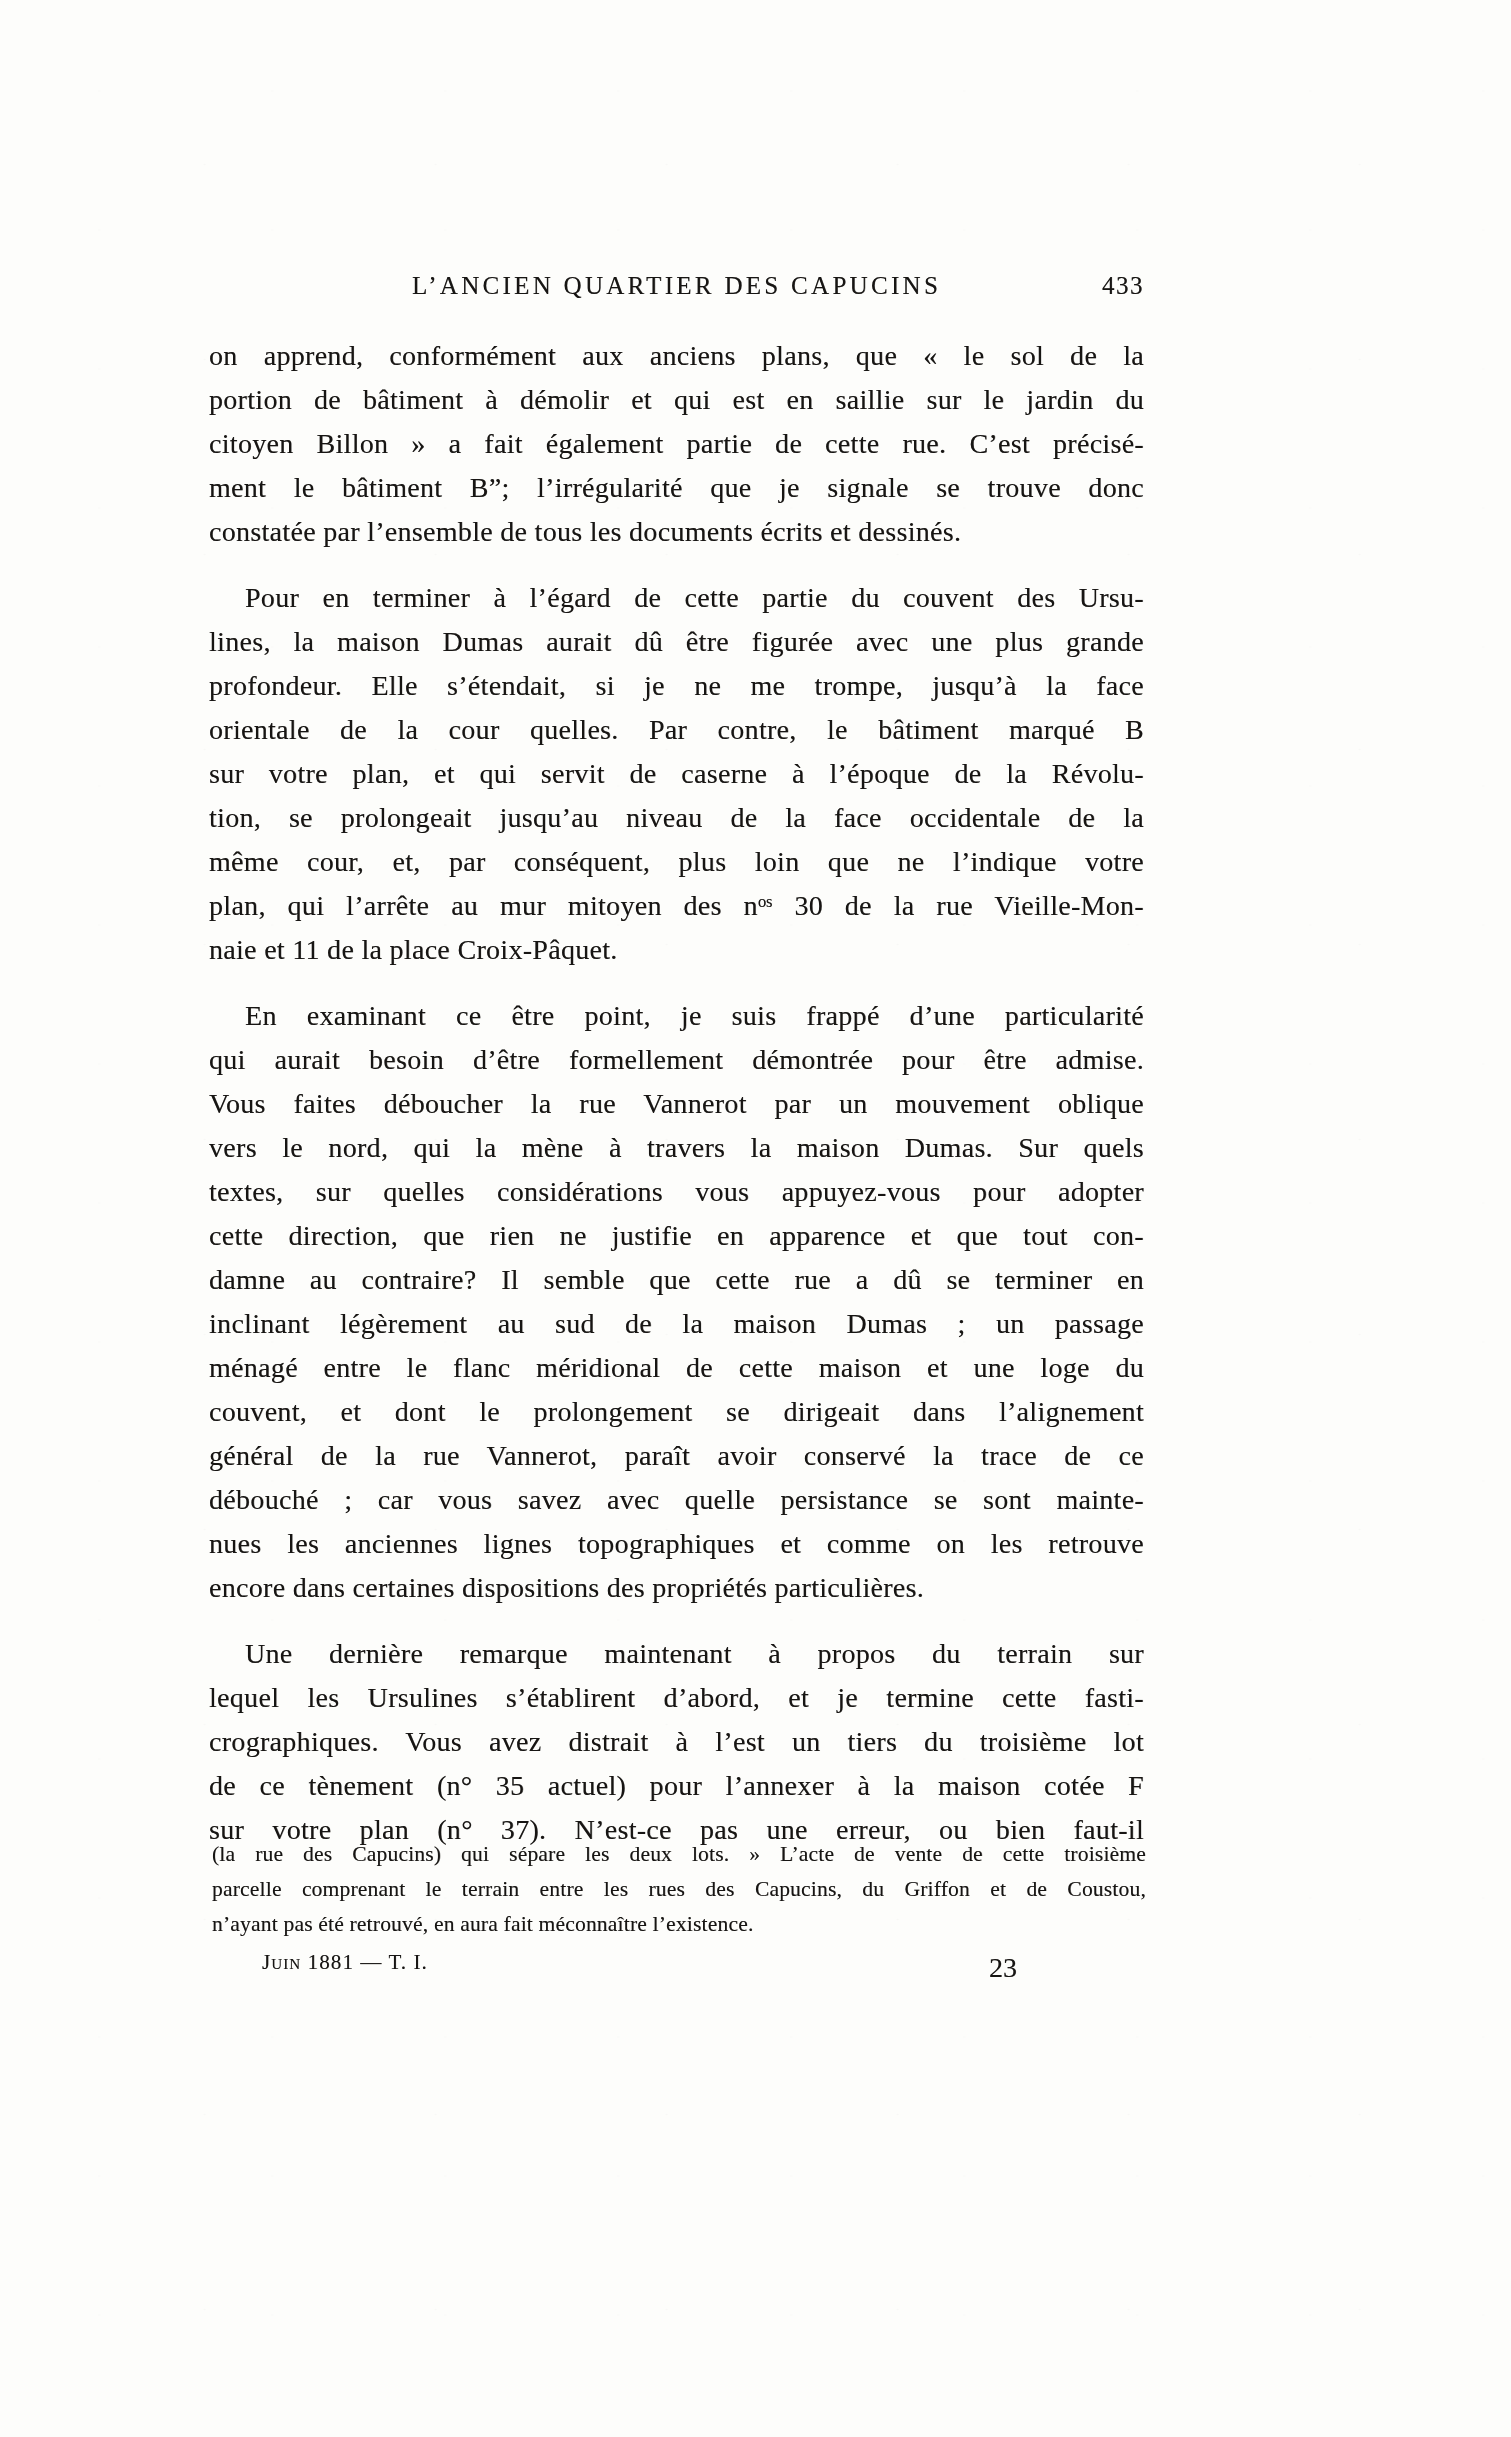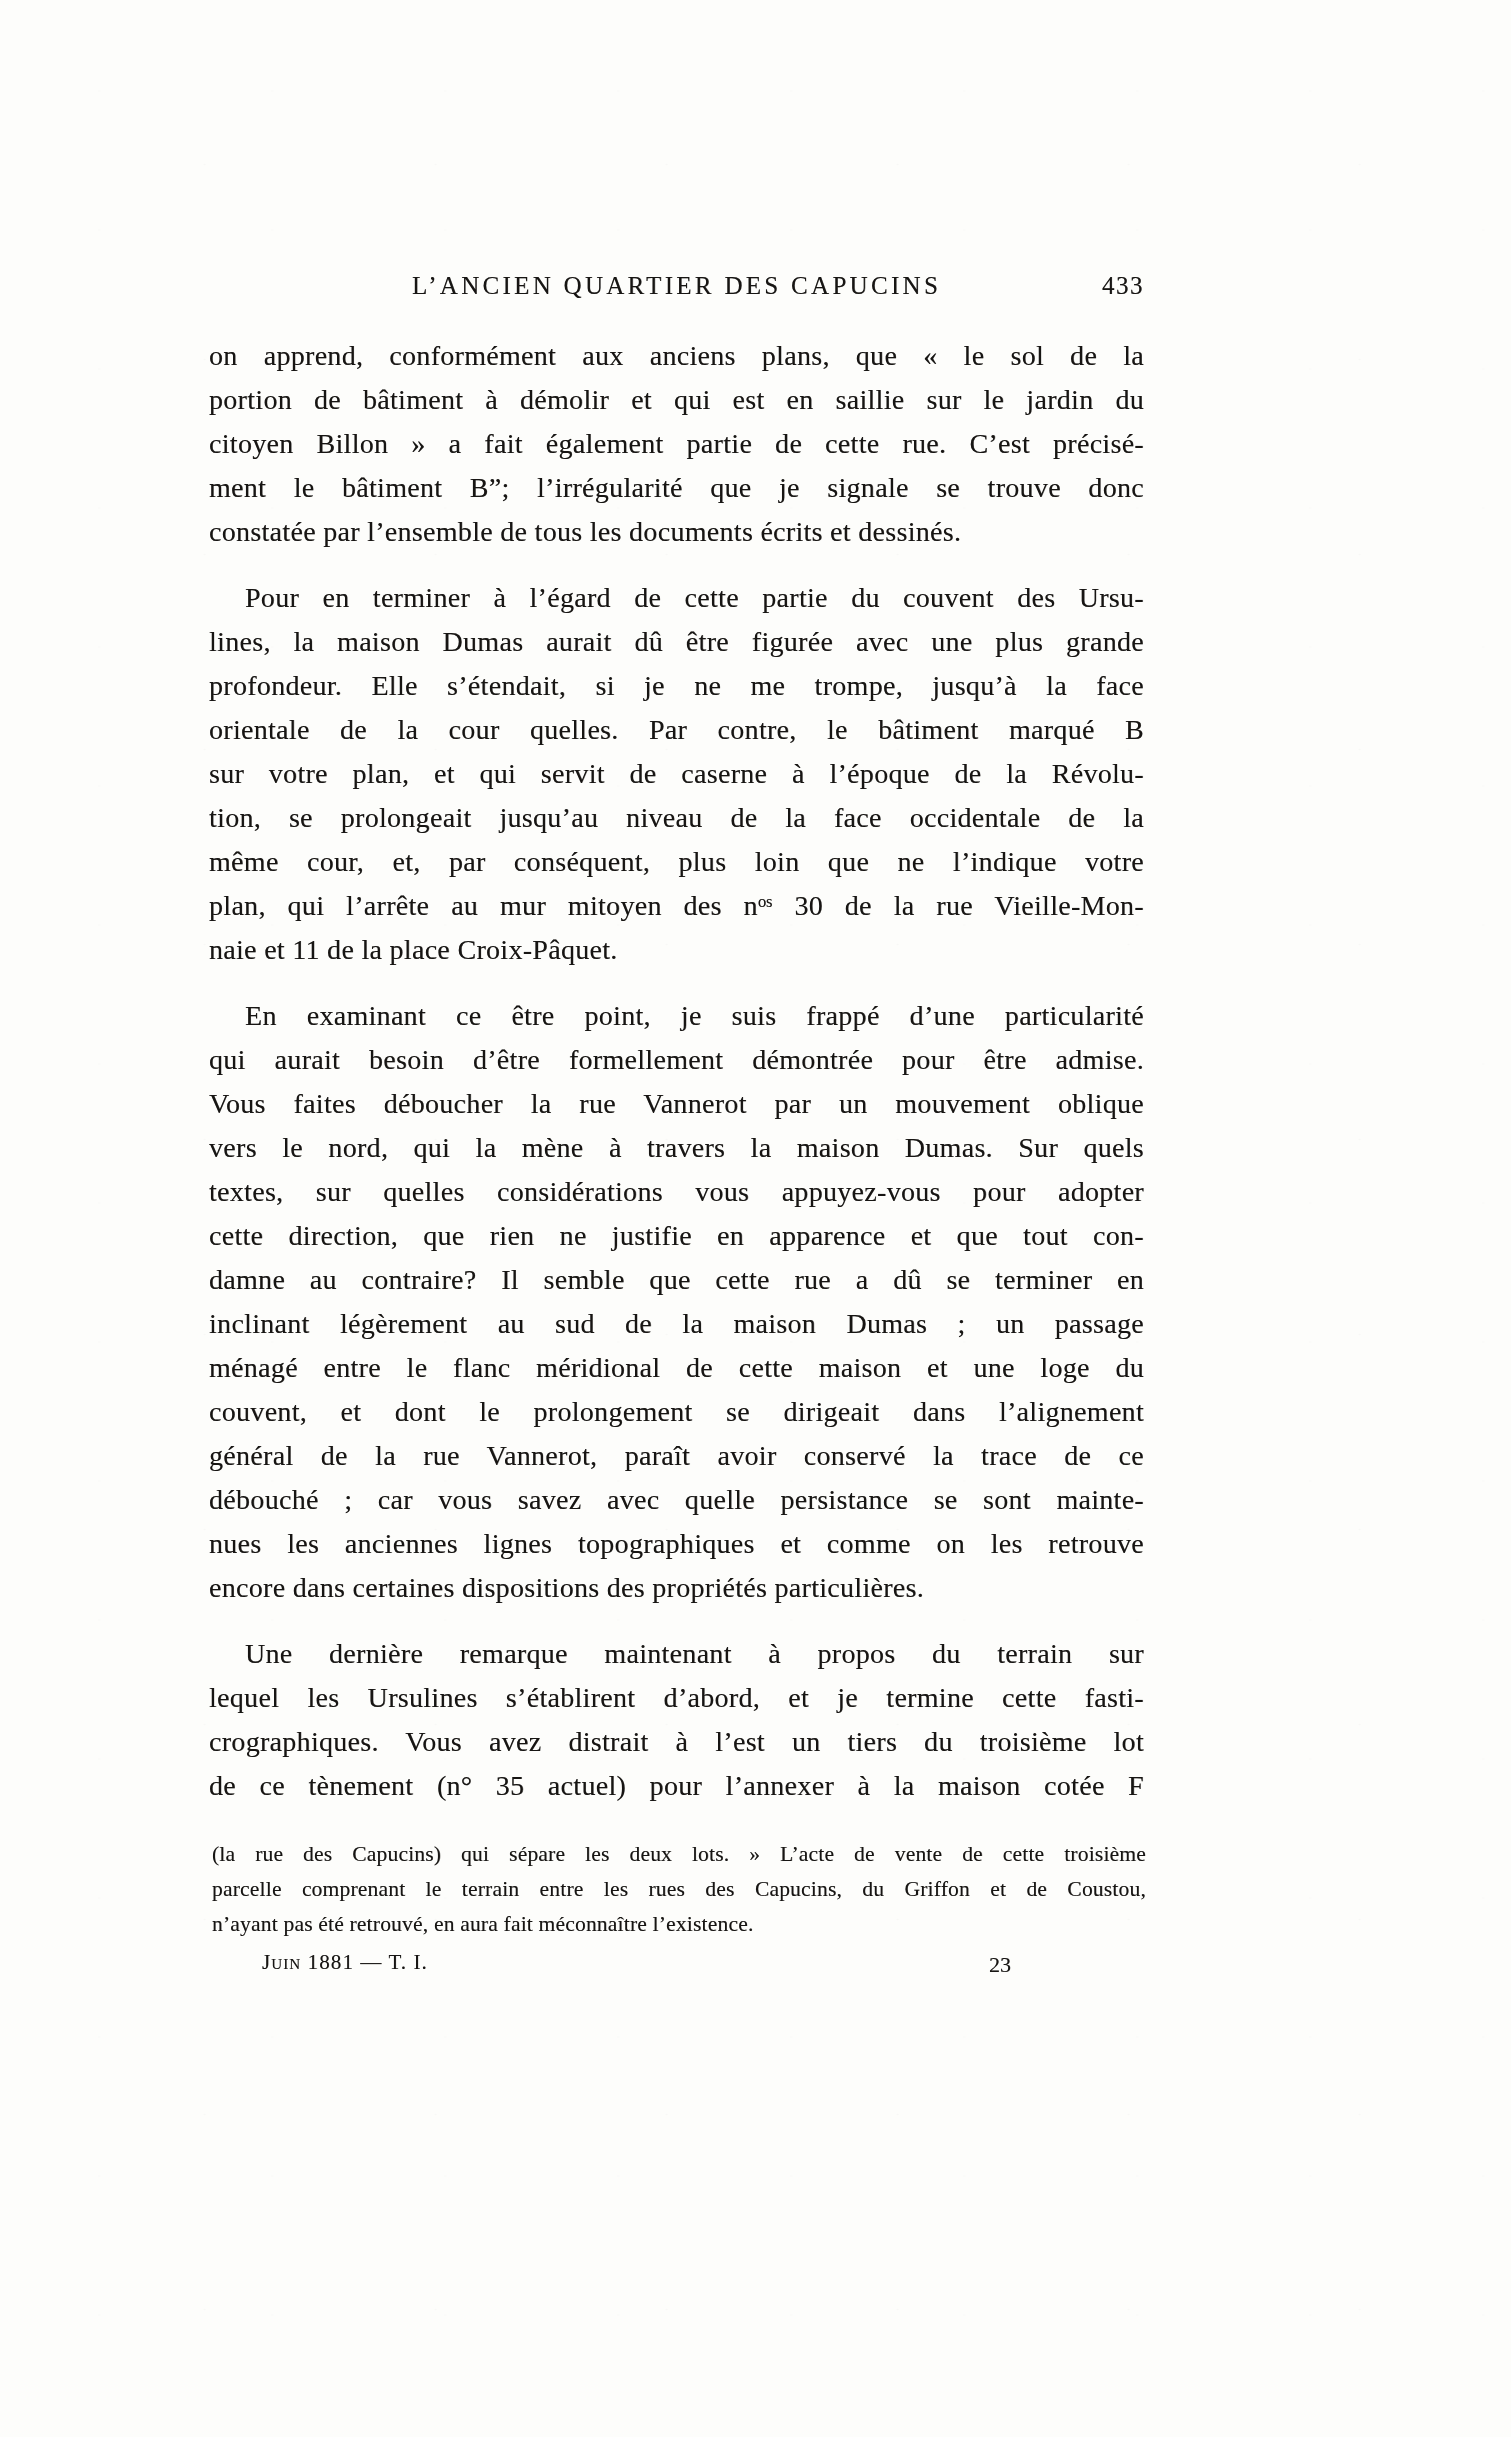--- a/index.html
+++ b/index.html
@@ -106,21 +106,21 @@
     position: absolute;
     left: 53px;
     top: 0;
     font-variant: small-caps;
     letter-spacing: 1.1px;
   }
   .signature {
     position: absolute;
     left: 780px;
     top: 1.5px;
-    font-size: 22px;
+    font-size: 28px;
     text-align: right;
   }
 </style>
 </head>
 <body>
 
 <div class="page">
 
   <div class="running-head">
     <div class="title">L’ANCIEN QUARTIER DES CAPUCINS</div>
@@ -153,20 +153,21 @@
     <div class="tline">ménagé entre le flanc méridional de cette maison et une loge du</div>
     <div class="tline">couvent, et dont le prolongement se dirigeait dans l’alignement</div>
     <div class="tline">général de la rue Vannerot, paraît avoir conservé la trace de ce</div>
     <div class="tline">débouché ; car vous savez avec quelle persistance se sont mainte-</div>
     <div class="tline">nues les anciennes lignes topographiques et comme on les retrouve</div>
     <div class="tline pe">encore dans certaines dispositions des propriétés particulières.</div>
     <div class="tline ind">Une dernière remarque maintenant à propos du terrain sur</div>
     <div class="tline">lequel les Ursulines s’établirent d’abord, et je termine cette fasti-</div>
     <div class="tline">crographiques. Vous avez distrait à l’est un tiers du troisième lot</div>
     <div class="tline">de ce tènement (n° 35 actuel) pour l’annexer à la maison cotée F</div>
+    <div class="tline">sur votre plan (n° 37). N’est-ce pas une erreur, ou bien faut-il</div>
   </div>
 
   <div class="footnote-block">
     <div class="fline">(la rue des Capucins) qui sépare les deux lots. » L’acte de vente de cette troisième</div>
     <div class="fline">parcelle comprenant le terrain entre les rues des Capucins, du Griffon et de Coustou,</div>
     <div class="fline pe">n’ayant pas été retrouvé, en aura fait méconnaître l’existence.</div>
   </div>
 
   <div class="footer-block">
     <div class="imprint">Juin 1881 — T. I.</div>

